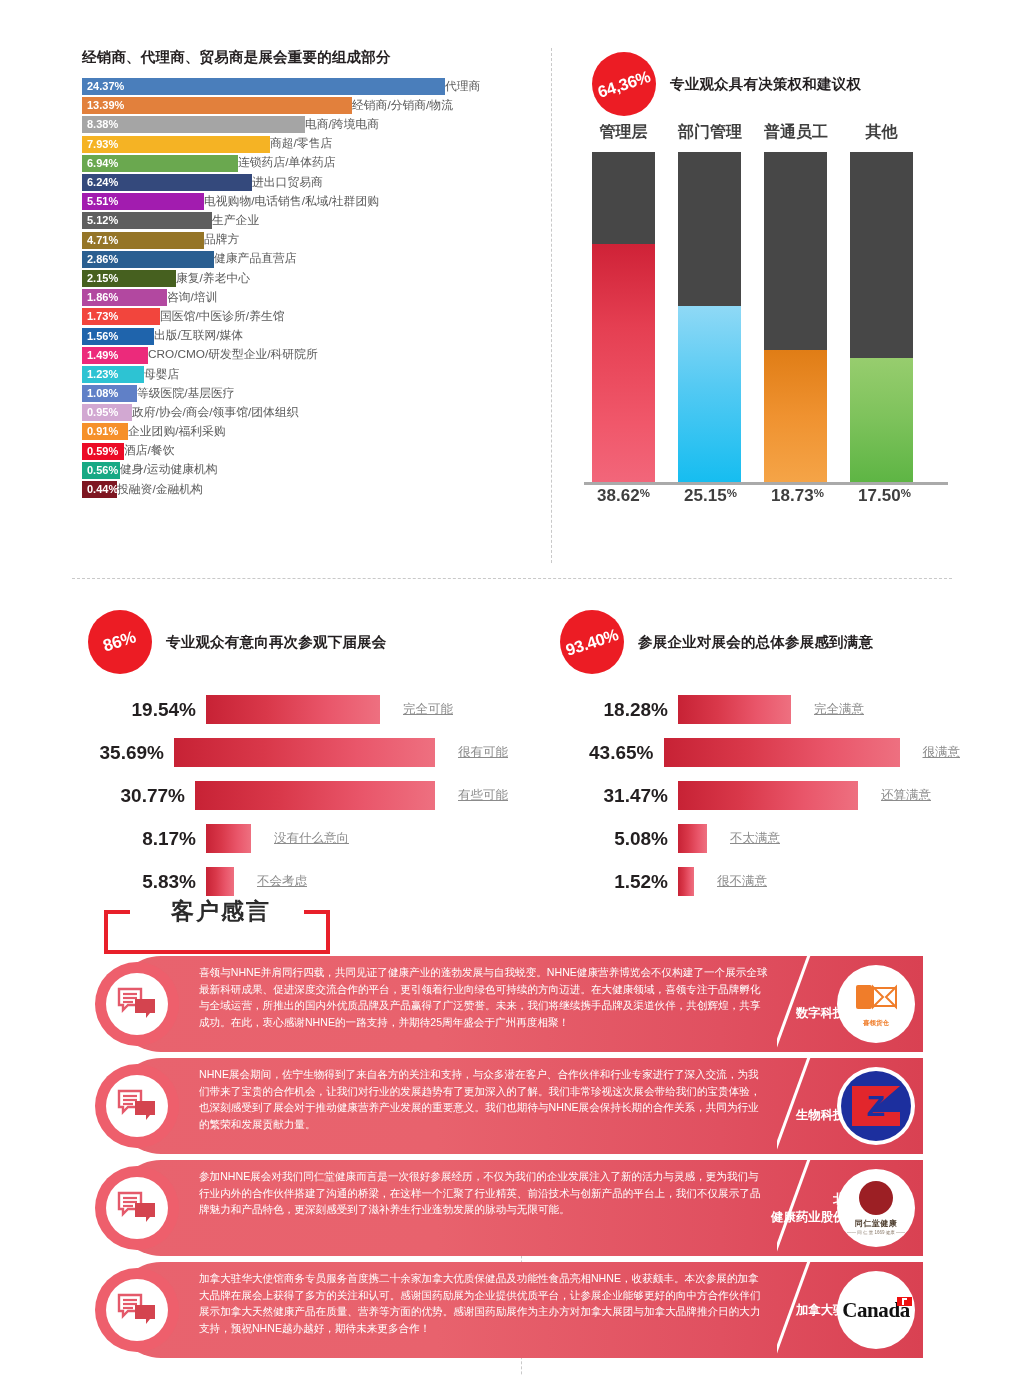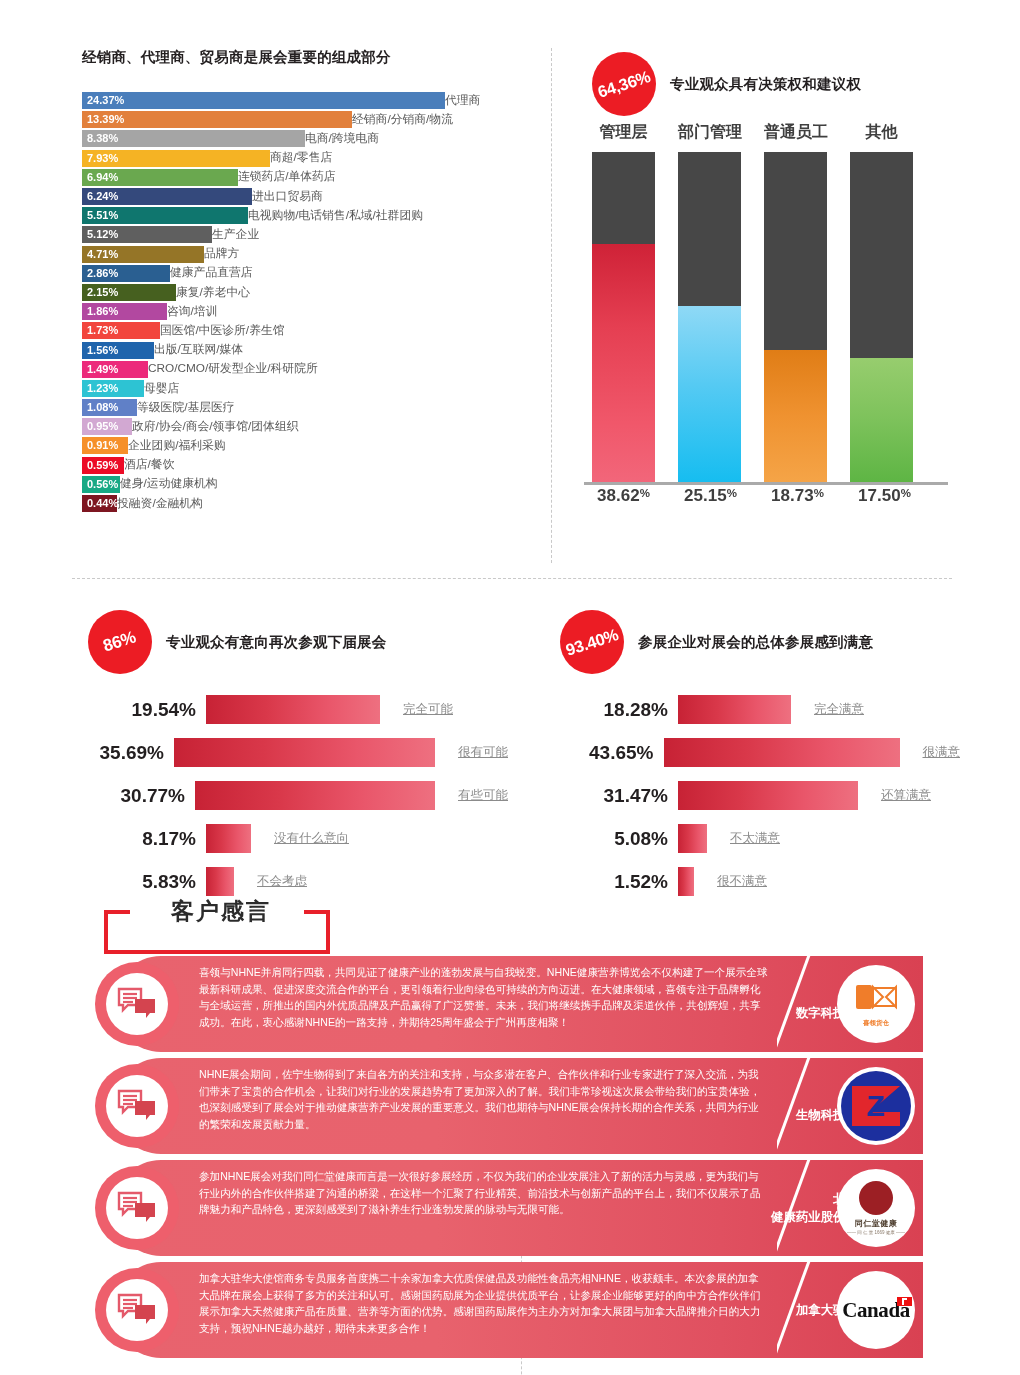--- a/index.html
+++ b/index.html
@@ -24,21 +24,21 @@
   }
   .vdivider2 {
     position: absolute; left: 521px; top: 600px; width: 0; height: 250px;
     border-left: 1.5px dashed #c9c9c9;
   }
 
   
   .chart1 { position: absolute; left: 82px; top: 48px; width: 455px; }
   .chart1-title {
     font-size: 14.5px; font-weight: bold; color: #231f20;
-    letter-spacing: .2px; margin-bottom: 24px;
+    letter-spacing: .2px; margin-bottom: 10px;
   }
   .bar-row { display: flex; align-items: center; height: 19.2px; }
   .bar {
     height: 17px; display: flex; align-items: center;
     flex: 0 0 auto; position: relative;
   }
   .bar-val {
     font-size: 11px; font-weight: bold; color: #ffffff;
     padding-left: 5px; white-space: nowrap; line-height: 1;
   }
@@ -204,39 +204,39 @@
             </div>
             <span class="bar-label">连锁药店/单体药店</span>
           </div>
           <div class="bar-row">
             <div class="bar" style="width:170px;background:#34497c">
               <span class="bar-val">6.24%</span>
             </div>
             <span class="bar-label">进出口贸易商</span>
           </div>
           <div class="bar-row">
-            <div class="bar" style="width:166px;background:#0f766e">
+            <div class="bar" style="width:122px;background:#a21caf">
               <span class="bar-val">5.51%</span>
             </div>
             <span class="bar-label">电视购物/电话销售/私域/社群团购</span>
           </div>
           <div class="bar-row">
             <div class="bar" style="width:130px;background:#5f5f5f">
               <span class="bar-val">5.12%</span>
             </div>
             <span class="bar-label">生产企业</span>
           </div>
           <div class="bar-row">
             <div class="bar" style="width:122px;background:#957527">
               <span class="bar-val">4.71%</span>
             </div>
             <span class="bar-label">品牌方</span>
           </div>
           <div class="bar-row">
-            <div class="bar" style="width:88px;background:#2a5f91">
+            <div class="bar" style="width:132px;background:#2a5f91">
               <span class="bar-val">2.86%</span>
             </div>
             <span class="bar-label">健康产品直营店</span>
           </div>
           <div class="bar-row">
             <div class="bar" style="width:94px;background:#46601f">
               <span class="bar-val">2.15%</span>
             </div>
             <span class="bar-label">康复/养老中心</span>
           </div>

